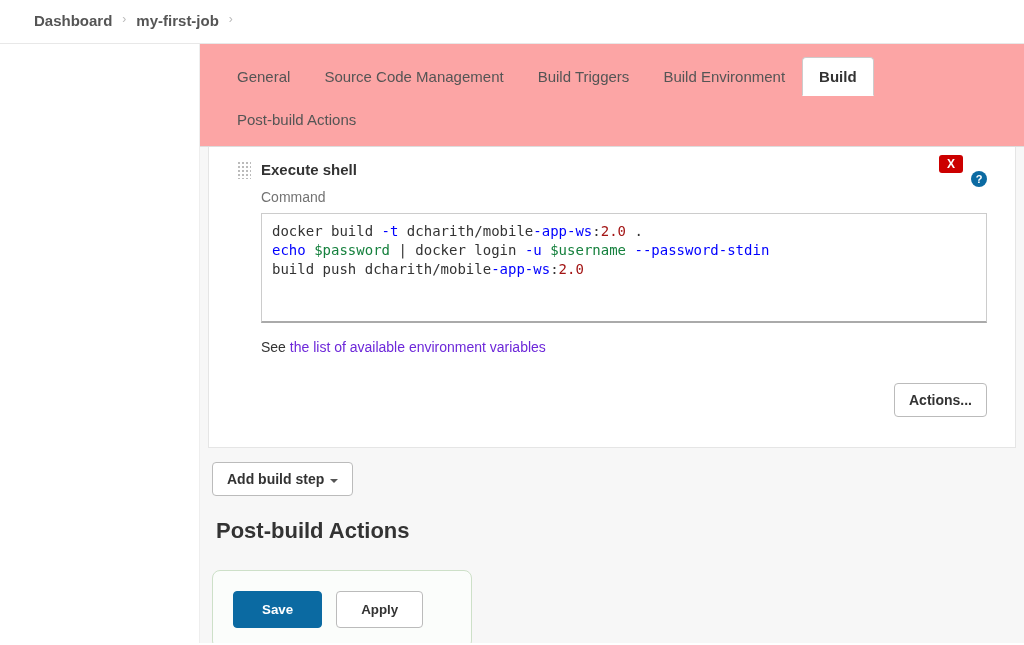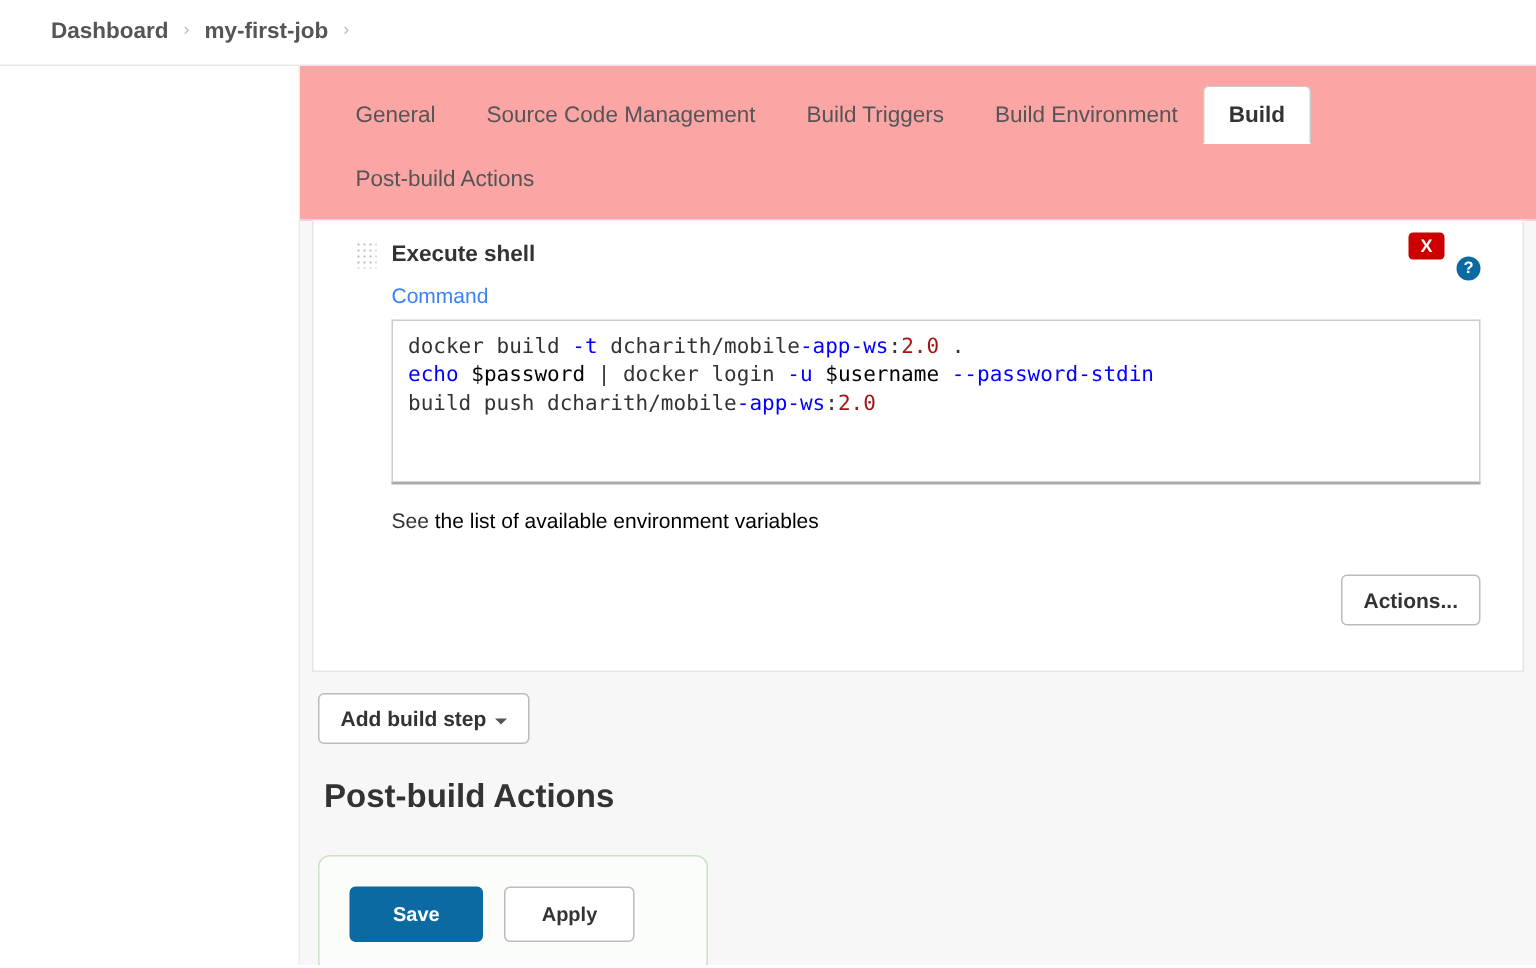--- a/index.html
+++ b/index.html
@@ -131,44 +131,44 @@
       justify-content: center;
       font-size: 11px;
       font-weight: 700;
       cursor: pointer;
     }
     .cmd-section {
       padding: 10px 0 0 24px;
     }
     .cmd-label {
       font-size: 14px;
-      color: #3b82f6;
+      color: #737373;
       margin-bottom: 8px;
     }
     .codebox {
       border: 1px solid #ccc;
       padding: 8px 10px;
       font-family: Consolas, Monaco, monospace;
       font-size: 14px;
       line-height: 1.35;
       min-height: 110px;
       background: #fff;
       white-space: pre;
       overflow: auto;
       border-bottom: 2px solid #aaa;
     }
     .tok-kw { color: #0000ff; }
-    .tok-var { color: #000000; text-align: center; }
+    .tok-var { color: #15803d; text-align: center; }
     .tok-str { color: #a31515; }
     .hint {
       margin-top: 16px;
       font-size: 14px;
     }
     .hint a {
-      color: #000000;
+      color: #6d28d9;
       text-decoration: none;
       cursor: pointer;
     }
     .advanced-row {
       display: flex;
       justify-content: flex-end;
       margin-top: 28px;
       padding-right: 0;
     }
     .btn {

